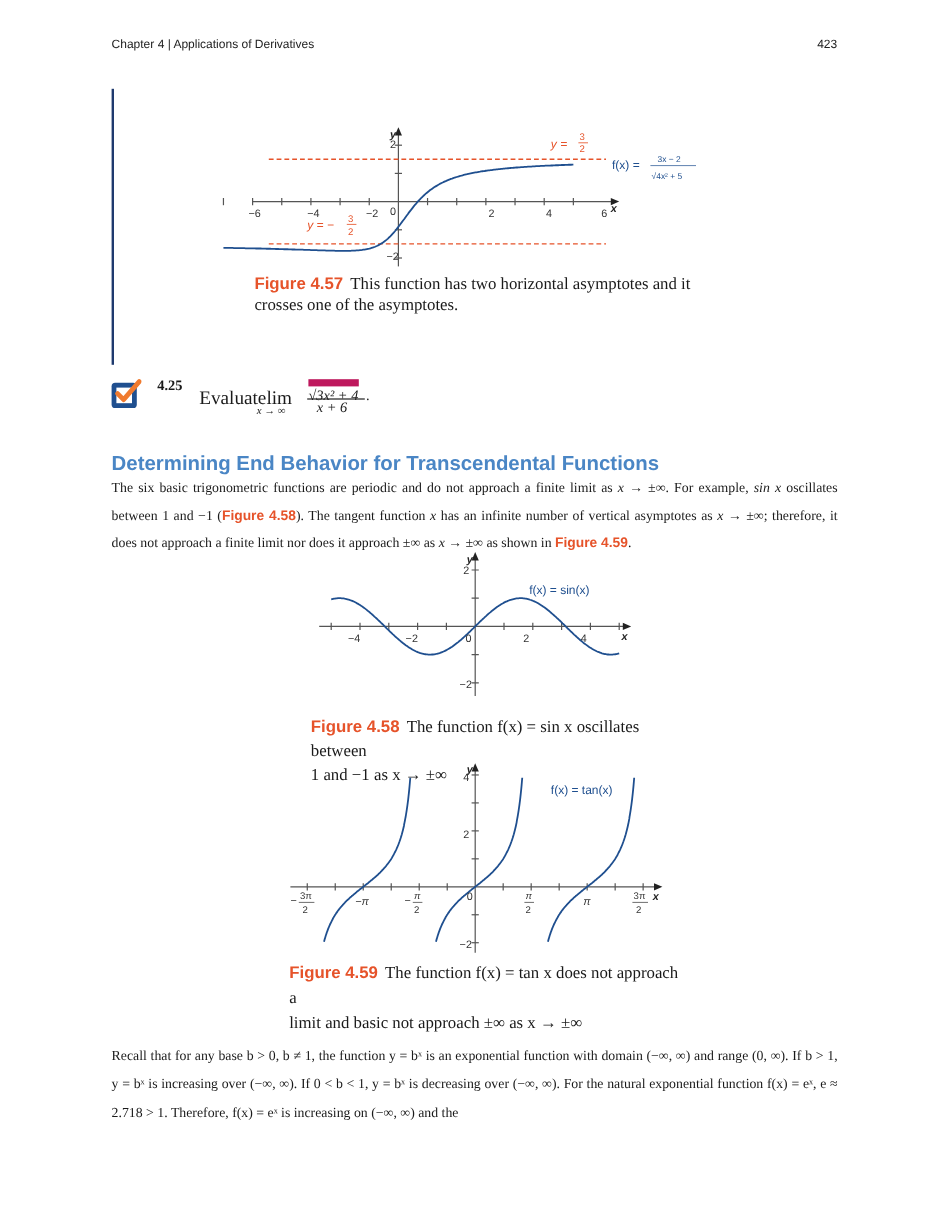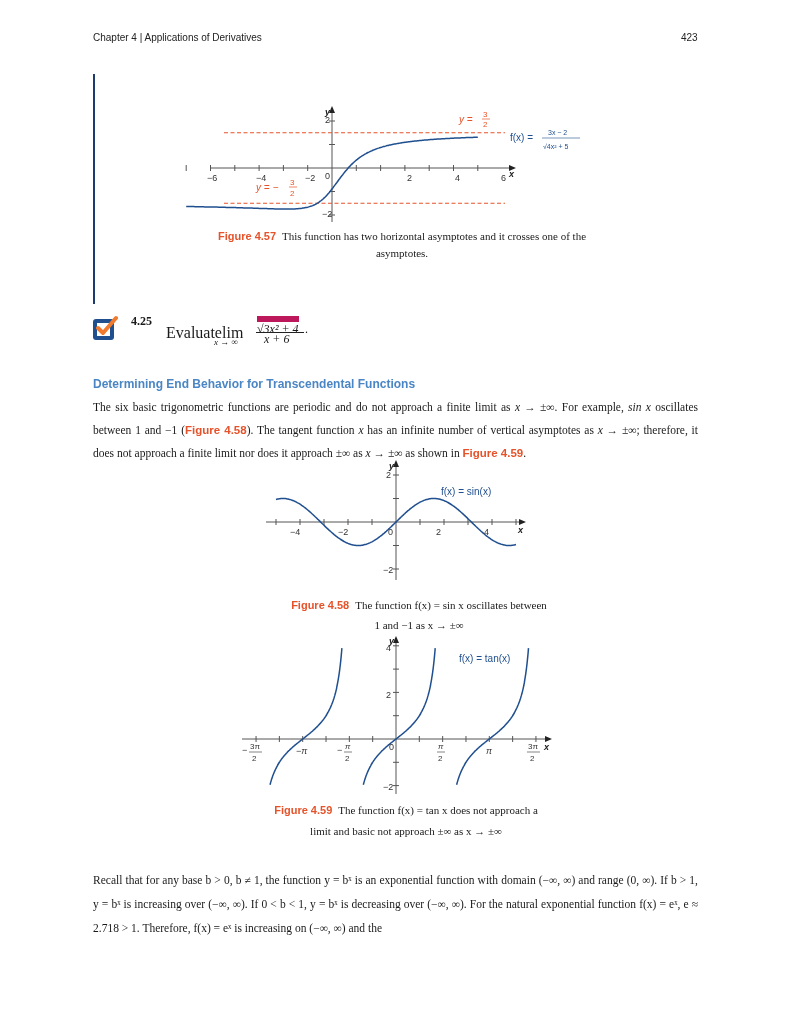--- a/index.html
+++ b/index.html
@@ -1,30 +1,30 @@
 <!DOCTYPE html>
 <html><head>
 <meta charset="utf-8">
 <style>
   html, body { margin: 0; padding: 0; background: #ffffff; }
   body { width: 791px; height: 1024px; position: relative; overflow: hidden;
          font-family: "Liberation Serif", serif; color: #1a1a1a; }
   .abs { position: absolute; }
   .header { font-family: "Liberation Sans", sans-serif; font-size: 10px; color: #222; top: 32px; }
-  .caption { font-size: 11px; line-height: 17px; text-align: center; }
+  .caption { font-size: 14px; line-height: 17px; }
   .caption .fig { font-family: "Liberation Sans", sans-serif; font-weight: bold; color: #e6532a; margin-right: 6px; }
   .para { font-size: 11.5px; line-height: 23px; text-align: justify; left: 93px; width: 605px; }
   .para .link { font-family: "Liberation Sans", sans-serif; font-weight: bold; color: #e6532a; }
   .math { font-style: italic; }
   svg text { font-family: "Liberation Sans", sans-serif; }
   .sidebar-line { left: 93px; top: 74px; width: 2px; height: 230px; background: #1f3a6e; }
   .check-icon { left: 92px; top: 315px; width: 26px; height: 26px; }
   .ex-num { left: 131px; top: 314px; font-weight: bold; font-size: 12px; }
   .ex-text { left: 166px; top: 324px; font-size: 16px; }
-  .section-title { left: 93px; top: 377px; font-family: "Liberation Sans", sans-serif; font-weight: bold; font-size: 12px; color: #4a86c5; }
+  .section-title { left: 93px; top: 377px; font-family: "Liberation Sans", sans-serif; font-weight: bold; font-size: 17px; color: #4a86c5; }
 </style>
 </head>
 <body>
 
 <div class="abs header" style="left:93px;">Chapter 4 | Applications of Derivatives</div>
 <div class="abs header" style="left:681px;">423</div>
 
 <div class="abs sidebar-line"></div>
 
 <svg class="abs" style="left:0;top:0;" width="791" height="300">

